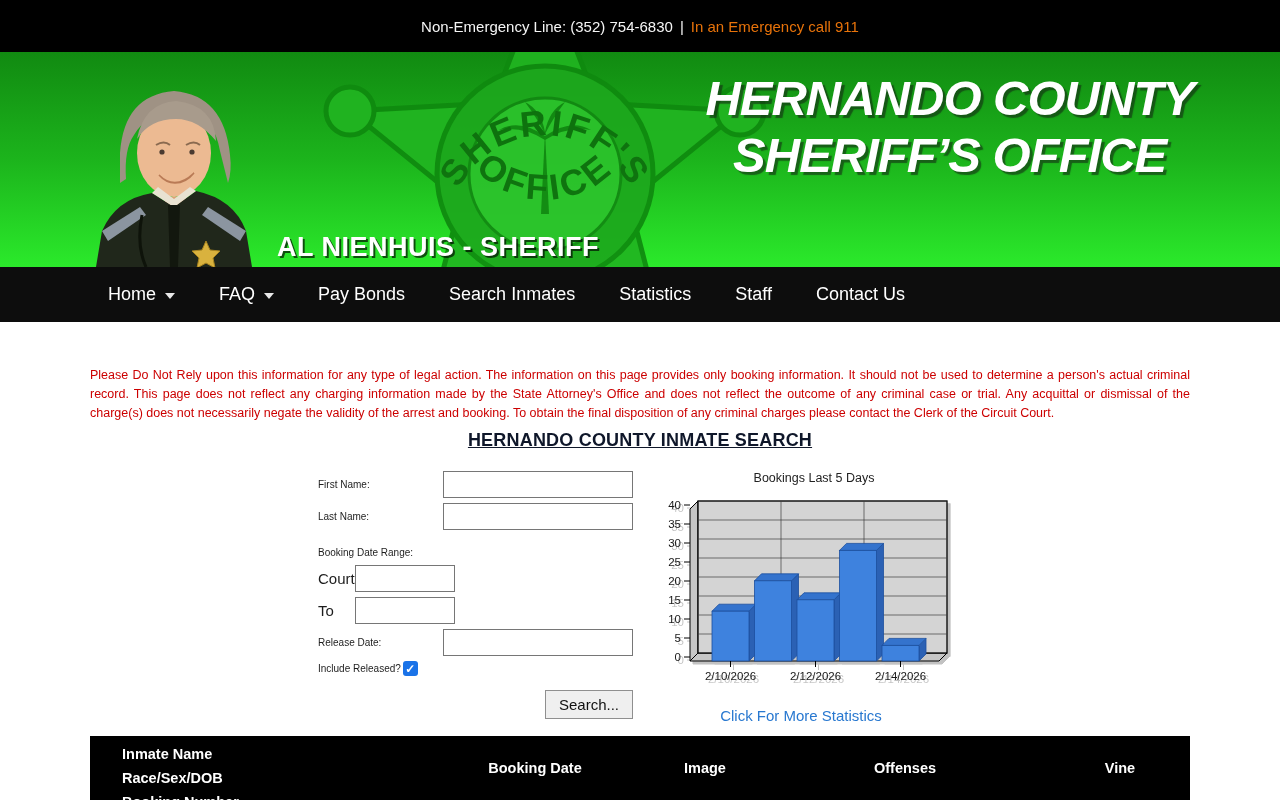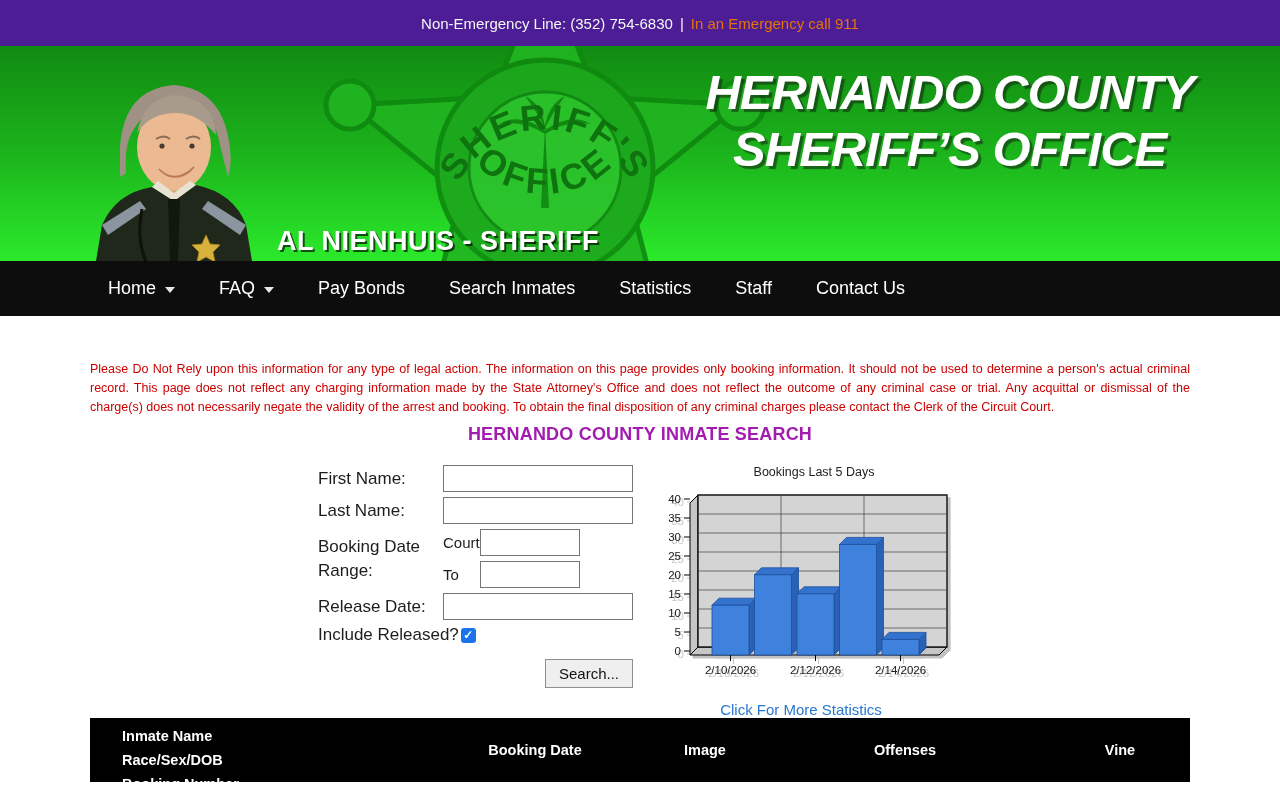--- a/index.html
+++ b/index.html
@@ -1,21 +1,21 @@
 <!DOCTYPE html>
 <html style="--accent: #1a73e8; --emergency-color: #e8730a;"><head>
 <meta charset="utf-8">
 <style>
   * { margin:0; padding:0; box-sizing:border-box; }
   html,body { width:1280px; height:800px; overflow:hidden; background:#fff;
     font-family:"Liberation Sans", sans-serif; }
   body { display:flex; flex-direction:column; }
 
   
-  .topbar { height:46px; background:#4c1d95; color:#f5f5f5; display:flex;
+  .topbar { height:52px; background:#000000; color:#f5f5f5; display:flex;
     align-items:center; justify-content:center; font-size:15px; gap:7px; flex:0 0 auto; }
   .topbar .emergency { color:var(--emergency-color,#e8730a); }
 
   
   .header { height:215px; position:relative; overflow:hidden; flex:0 0 auto;
     background:linear-gradient(180deg,#118a11 0%, #1cb41c 50%, #2bea2b 100%); }
   .badge-svg { position:absolute; left:205px; top:-38px; z-index:1; opacity:0.92; }
   .portrait-svg { position:absolute; left:82px; bottom:0; z-index:2; }
   .sheriff-name { position:absolute; left:277px; bottom:4px; z-index:3; color:#fff;
     font-size:27px; font-weight:bold; letter-spacing:0.5px;
@@ -30,29 +30,29 @@
   .nav-item { color:#fff; font-size:18px; display:flex; align-items:center; gap:9px;
     cursor:pointer; white-space:nowrap; }
   .caret { width:0; height:0; border-left:5px solid transparent; border-right:5px solid transparent;
     border-top:6px solid #e8e8e8; display:inline-block; margin-top:3px; }
 
   
   .main { flex:1 1 auto; padding:16px 90px; }
   .disclaimer { margin-top:28px; color:#cc0000; font-size:12.5px; line-height:19px;
     text-align:justify; }
   .page-heading { margin-top:7px; text-align:center; font-size:18px; font-weight:bold;
-    color:#a21caf; letter-spacing:0.2px; }
+    color:#0f172a; letter-spacing:0.2px;text-decoration:underline; }
 
   .search-section { display:flex; margin-top:20px; }
   .search-form { margin-left:228px; width:315px; flex:0 0 auto; }
   .form-row { display:flex; align-items:center; margin-bottom:5px; }
-  .form-label { width:125px; font-size:17px; color:#1d1d1d; flex:0 0 auto; }
+  .form-label { width:125px; font-size:10px; color:#1d1d1d; flex:0 0 auto; }
   .text-input { width:190px; height:27px; border:1px solid #767676; background:#fff;
     font-size:14px; padding:0 6px; }
-  .range-row { align-items:flex-start; }
+  .range-row { align-items:flex-start;flex-direction:column; }
   .range-label { line-height:24px; padding-top:6px; }
   .sub-rows { display:flex; flex-direction:column; gap:5px; }
   .sub-row { display:flex; align-items:center; }
   .sub-label { width:37px; font-size:15px; color:#1d1d1d; }
   .date-input { width:100px; height:27px; border:1px solid #767676; background:#fff;
     font-size:14px; padding:0 6px; }
   .include-row { margin-top:4px; }
   .include-label { width:auto; }
   .checkbox { width:15px; height:15px; background:var(--accent,#1a73e8); border-radius:3px;
     display:inline-flex; align-items:center; justify-content:center; margin-left:2px; cursor:pointer; }
@@ -62,21 +62,21 @@
     border-radius:0; padding:5px 13px; cursor:pointer; font-family:inherit; }
 
   .chart-block { width:300px; margin-left:18px; flex:0 0 auto; }
   .chart-title { text-align:center; padding-left:26px; font-size:12.5px; color:#222;
     margin-bottom:6px; }
   .chart-svg { filter:drop-shadow(3px 3px 0 rgba(120,120,120,0.45)); }
   .stats-link { display:block; text-align:center; margin-top:12px; color:#2878d0;
     font-size:15px; text-decoration:none; cursor:pointer; }
 
   
-  .results-header { height:64px; background:#000; color:#fff;
+  .results-header { margin-top:12px; height:64px; background:#000; color:#fff;
     display:flex; font-weight:bold; font-size:14.5px; }
   .rh-col1 { flex:0 0 330px; padding:6px 0 0 32px; line-height:24px; }
   .rh-col { display:flex; align-items:center; justify-content:center; }
   .rh-c2 { flex:0 0 230px; } .rh-c3 { flex:0 0 290px; } .rh-c4 { flex:0 0 110px; }
   .rh-c5 { flex:0 0 140px; }
 </style>
 </head>
 <body>
 
 <div class="topbar">

